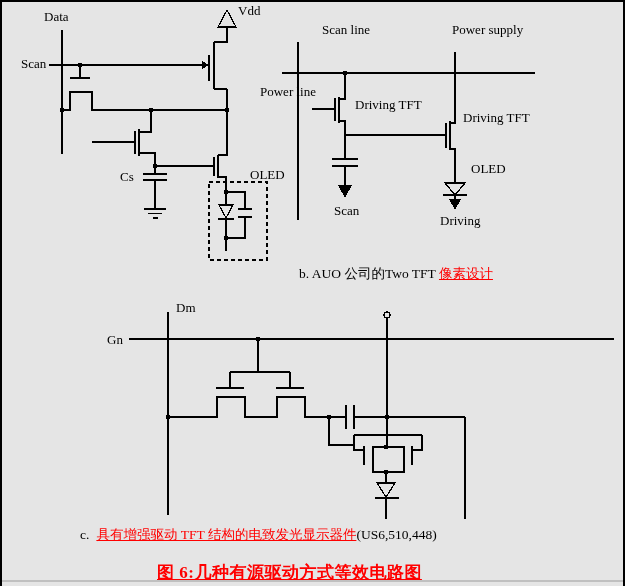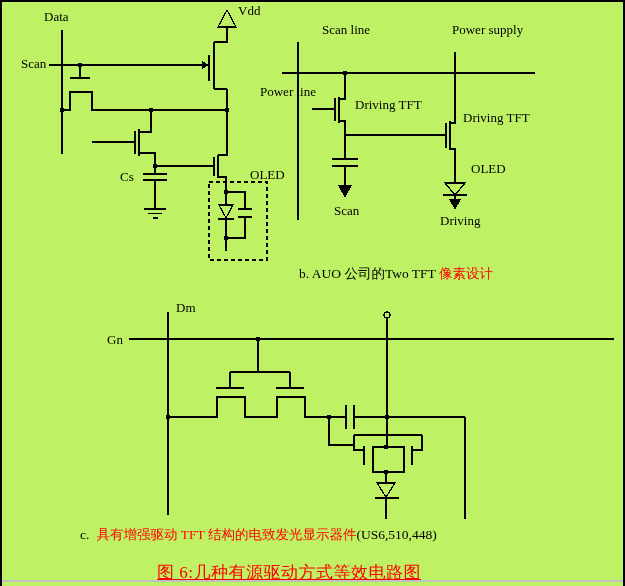--- a/index.html
+++ b/index.html
@@ -1,32 +1,32 @@
 <!DOCTYPE html>
 <html><head>
 <meta charset="utf-8">
 <style>
   html,body{margin:0;padding:0;background:#fff;}
   .page{
-    position:relative;width:625px;height:586px;background:#bef264;
+    position:relative;width:625px;height:586px;background:#e5e5e5;
     font-family:"Liberation Serif", serif;overflow:hidden;box-sizing:border-box;
     border-top:2px solid #000;border-left:2px solid #000;border-right:2px solid #000;
   }
   svg.linework{position:absolute;left:0;top:0;}
   .lbl{
     position:absolute;color:#000;font-size:13px;line-height:14px;white-space:nowrap;
   }
   .caption{
     position:absolute;color:#000;font-size:13.5px;line-height:16px;white-space:nowrap;
   }
   .hl{
-    color:#ff0000;
+    color:#ff0000;text-decoration:underline;
   }
   .figure-title{
-    position:absolute;color:#ff0000;font-weight:normal;font-size:17px;
+    position:absolute;color:#ff0000;font-weight:bold;font-size:17px;
     text-decoration:underline;white-space:nowrap;letter-spacing:0.5px;
   }
   .bottom-rule{
     position:absolute;left:0;top:578px;width:625px;height:2px;background:#c0c0c0;
   }
   .sp{display:inline-block;width:7px;}
 </style>
 </head>
 <body>
 

